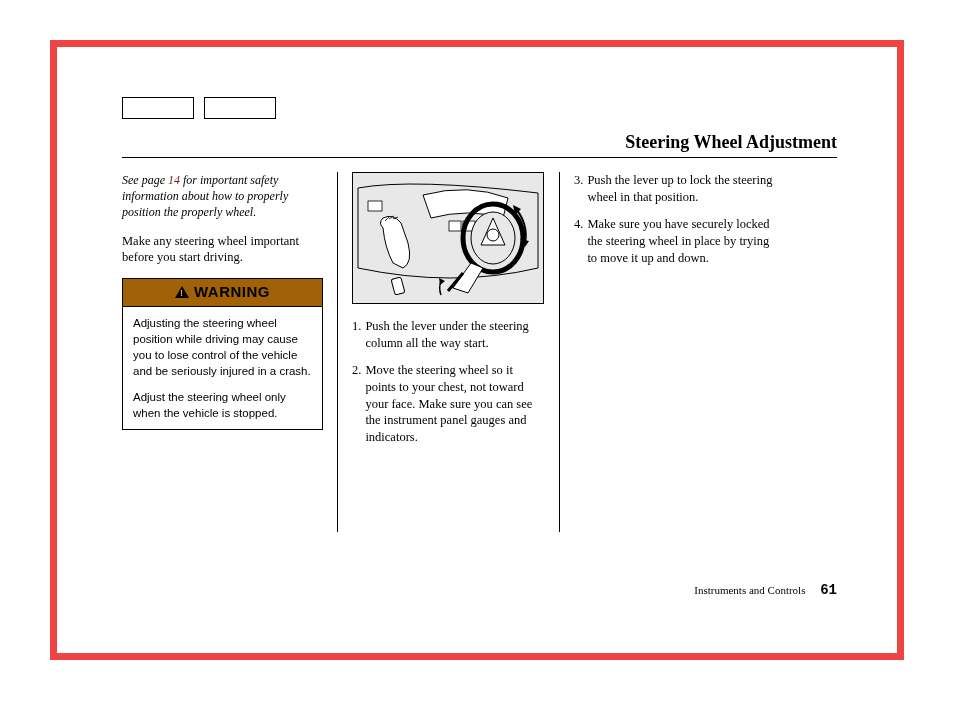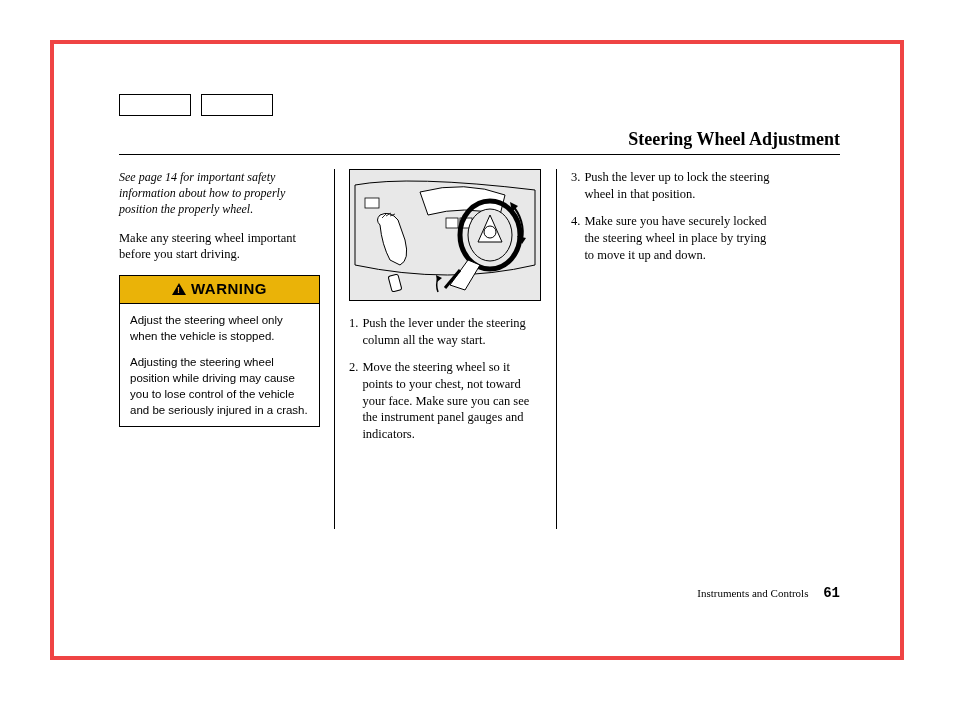--- a/index.html
+++ b/index.html
@@ -11,21 +11,21 @@
     width: 954px;
     height: 710px;
     position: relative;
   }
   .page {
     position: absolute;
     left: 50px;
     top: 40px;
     width: 854px;
     height: 620px;
-    border: 4px solid #ef4444;
+    border: 7px solid #ef4444;
     box-sizing: border-box;
   }
   .top-boxes {
     position: absolute;
     left: 65px;
     top: 50px;
     display: flex;
     gap: 10px;
   }
   .top-box {
@@ -62,28 +62,28 @@
     box-sizing: border-box;
   }
   .col1 { width: 215px; }
   .col2 { width: 222px; border-left: 1px solid #000; padding-left: 14px; min-height: 360px;}
   .col3 { width: 235px; border-left: 1px solid #000; padding-left: 14px; min-height: 360px;}
   .intro-italic {
     font-style: italic;
     font-size: 12px;
     margin-bottom: 12px;
   }
-  .page-ref { color: #000000; font-style: italic; }
+  .page-ref { color: #7f1d1d; font-style: italic; }
   .para { margin-bottom: 12px; }
   .warning-box {
     border: 1px solid #000;
     margin-top: 6px;
   }
   .warning-header {
-    background: #eab308;
+    background: #a16207;
     display: flex;
     align-items: center;
     justify-content: center;
     gap: 5px;
     padding: 3px 0;
     font-family: Arial, Helvetica, sans-serif;
     font-weight: 900;
     font-size: 15px;
     letter-spacing: 0.5px;
     border-bottom: 1px solid #000;
@@ -157,22 +157,22 @@
         <span>See page </span><span class="page-ref">14</span><span> for important safety information about how to properly position the properly wheel.</span>
       </div>
       <div class="para">Make any steering wheel important before you start driving.</div>
 
       <div class="warning-box">
         <div class="warning-header">
           <span class="warn-icon"></span>
           <span>WARNING</span>
         </div>
         <div class="warning-body">
+          <p>Adjusting the steering wheel position while driving may cause you to lose control of the vehicle and be seriously injured in a crash.</p>
           <p>Adjust the steering wheel only when the vehicle is stopped.</p>
-          <p>Adjusting the steering wheel position while driving may cause you to lose control of the vehicle and be seriously injured in a crash.</p>
         </div>
       </div>
     </div>
 
     <div class="col col2">
       <div class="diagram">
         <svg viewBox="0 0 190 130">
 
           <path d="M5 15 Q60 5 185 20 L185 95 Q100 115 5 95 Z" fill="#e8e8e8" stroke="#000" stroke-width="1"></path>
 

